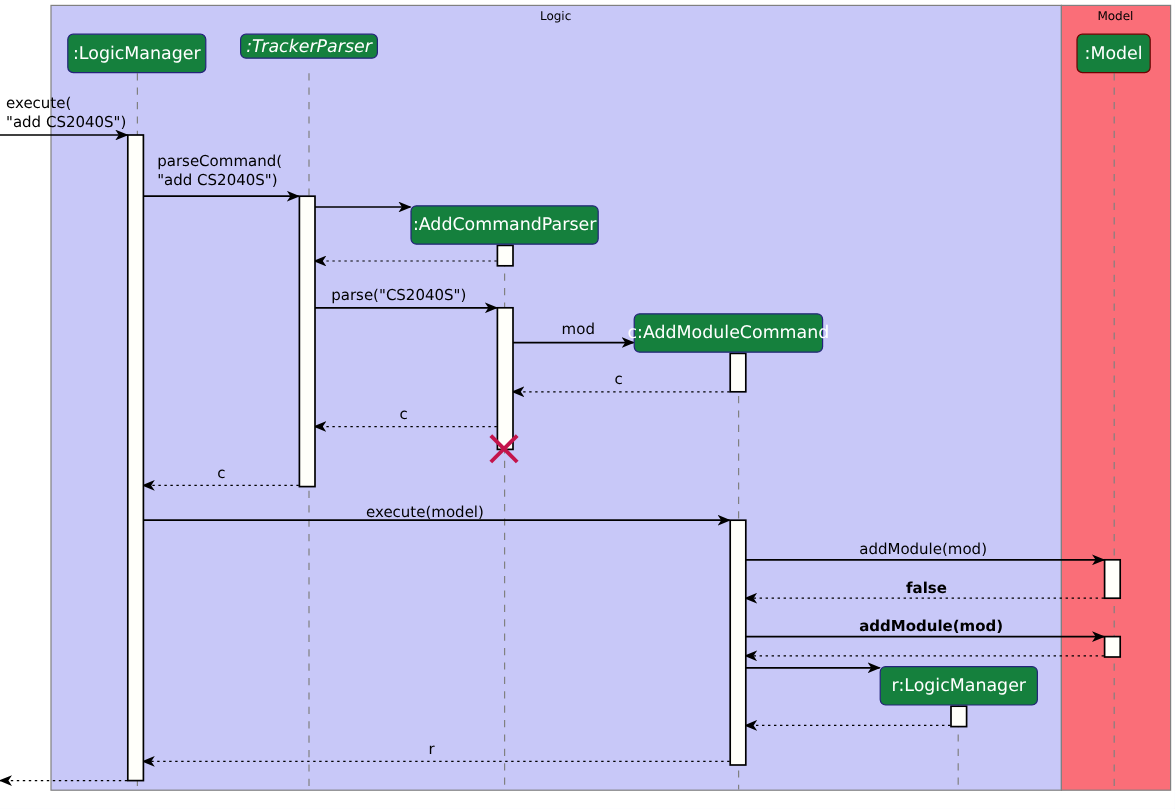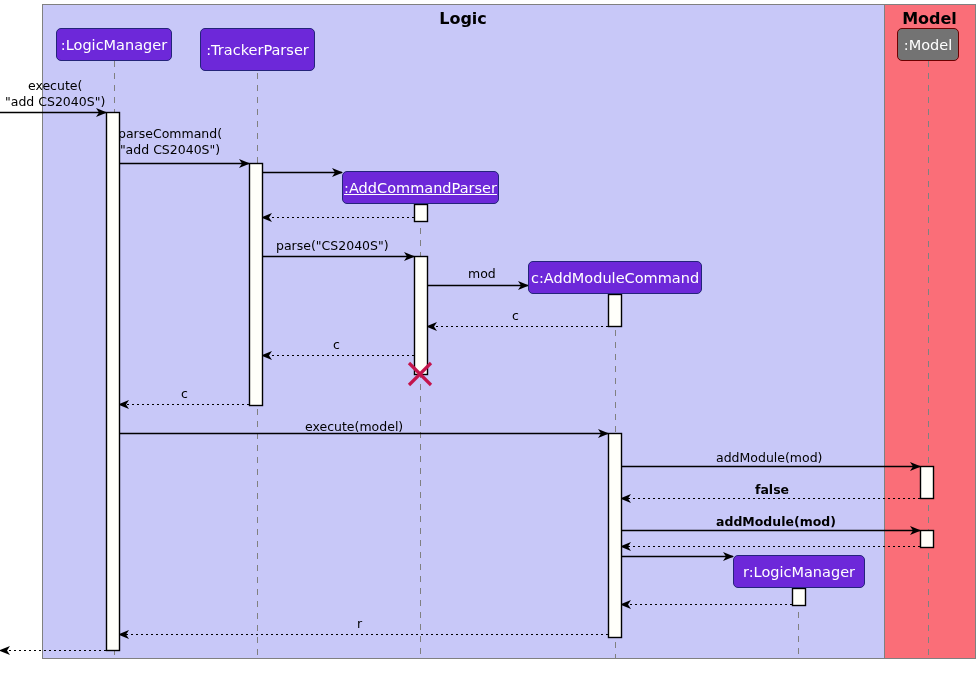--- a/index.html
+++ b/index.html
@@ -12,33 +12,33 @@
   svg{position:absolute;left:0;top:0;}
 
   
   .pbox{
     position:absolute;box-sizing:border-box;
     border-radius:5px;
     display:flex;align-items:center;justify-content:center;
     color:#ffffff;font-size:14.5px;white-space:nowrap;
     letter-spacing:0px;
   }
-  .pbox.logic{background:#6d28d9;border:1px solid #24247a;}
-  .pbox.model{background:#737373;border:1px solid #6d0000;}
+  .pbox.logic{background:#15803d;border:1px solid #24247a;}
+  .pbox.model{background:#15803d;border:1px solid #6d0000;}
 
   
   .grouplabel{
-    position:absolute;font-size:16px;font-weight:bold;color:#000000;
+    position:absolute;font-size:10px;font-weight:normal;color:#000000;
     white-space:nowrap;
   }
 
   
   .msg{
     position:absolute;font-size:12.5px;color:#000000;
-    white-space:nowrap;line-height:15px;text-align:center;
+    white-space:nowrap;line-height:15px;text-align:left;
   }
   .msg.two{line-height:16px;}
 </style>
 </head>
 <body>
 
 <div id="canvas">
 
   <svg id="svg-layer" width="979" height="674">
     <defs>
@@ -101,42 +101,42 @@
   </svg>
 
   <div id="group-labels">
       <div class="grouplabel" style="left: 42px; top: 9px; width: 842px; text-align: center;">Logic</div>
       <div class="grouplabel" style="left: 884px; top: 9px; width: 91px; text-align: center;">Model</div>
     </div>
   <div id="participant-boxes">
       <div class="pbox logic" style="left: 56px; top: 28px; width: 116px; height: 33px;">
         <span>:LogicManager</span>
       </div>
-      <div class="pbox logic" style="left: 200px; top: 28px; width: 115px; height: 43px;">
+      <div class="pbox logic" style="left: 200px; top: 28px; width: 115px; height: 21px; font-style: italic;">
         <span>:TrackerParser</span>
       </div>
-      <div class="pbox logic" style="left: 342px; top: 171px; width: 157px; height: 33px; text-decoration: underline;">
+      <div class="pbox logic" style="left: 342px; top: 171px; width: 157px; height: 33px;">
         <span>:AddCommandParser</span>
       </div>
-      <div class="pbox logic" style="left: 528px; top: 261px; width: 174px; height: 33px;">
+      <div class="pbox logic" style="left: 528px; top: 261px; width: 158px; height: 33px;">
         <span>c:AddModuleCommand</span>
       </div>
       <div class="pbox logic" style="left: 733px; top: 555px; width: 132px; height: 33px;">
         <span>r:LogicManager</span>
       </div>
       <div class="pbox model" style="left: 897px; top: 28px; width: 62px; height: 33px;">
         <span>:Model</span>
       </div>
     </div>
   <div id="message-labels">
       <div class="msg two" style="left: 5px; top: 78px;">
         <div>execute(</div>
         <div>"add CS2040S")</div>
       </div>
-      <div class="msg two" style="left: 118px; top: 126px;">
+      <div class="msg two" style="left: 131px; top: 126px;">
         <div>parseCommand(</div>
         <div>"add CS2040S")</div>
       </div>
       <div class="msg" style="left: 276px; top: 238px;">
         <div>parse("CS2040S")</div>
       </div>
       <div class="msg" style="left: 468px; top: 266px;">
         <div>mod</div>
       </div>
       <div class="msg" style="left: 512px; top: 308px;">

